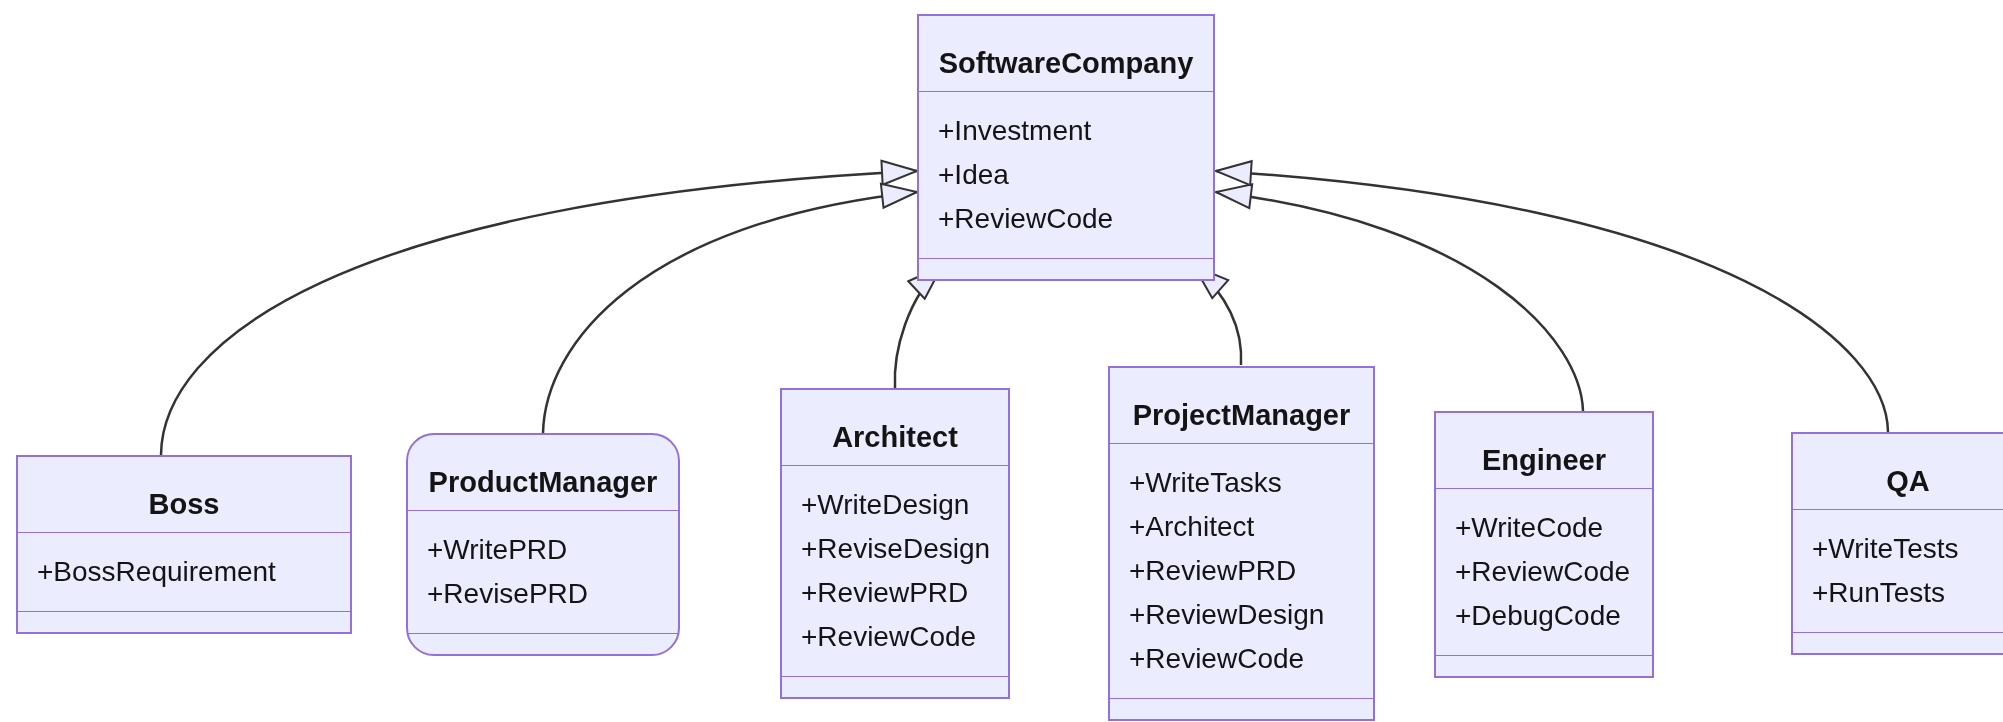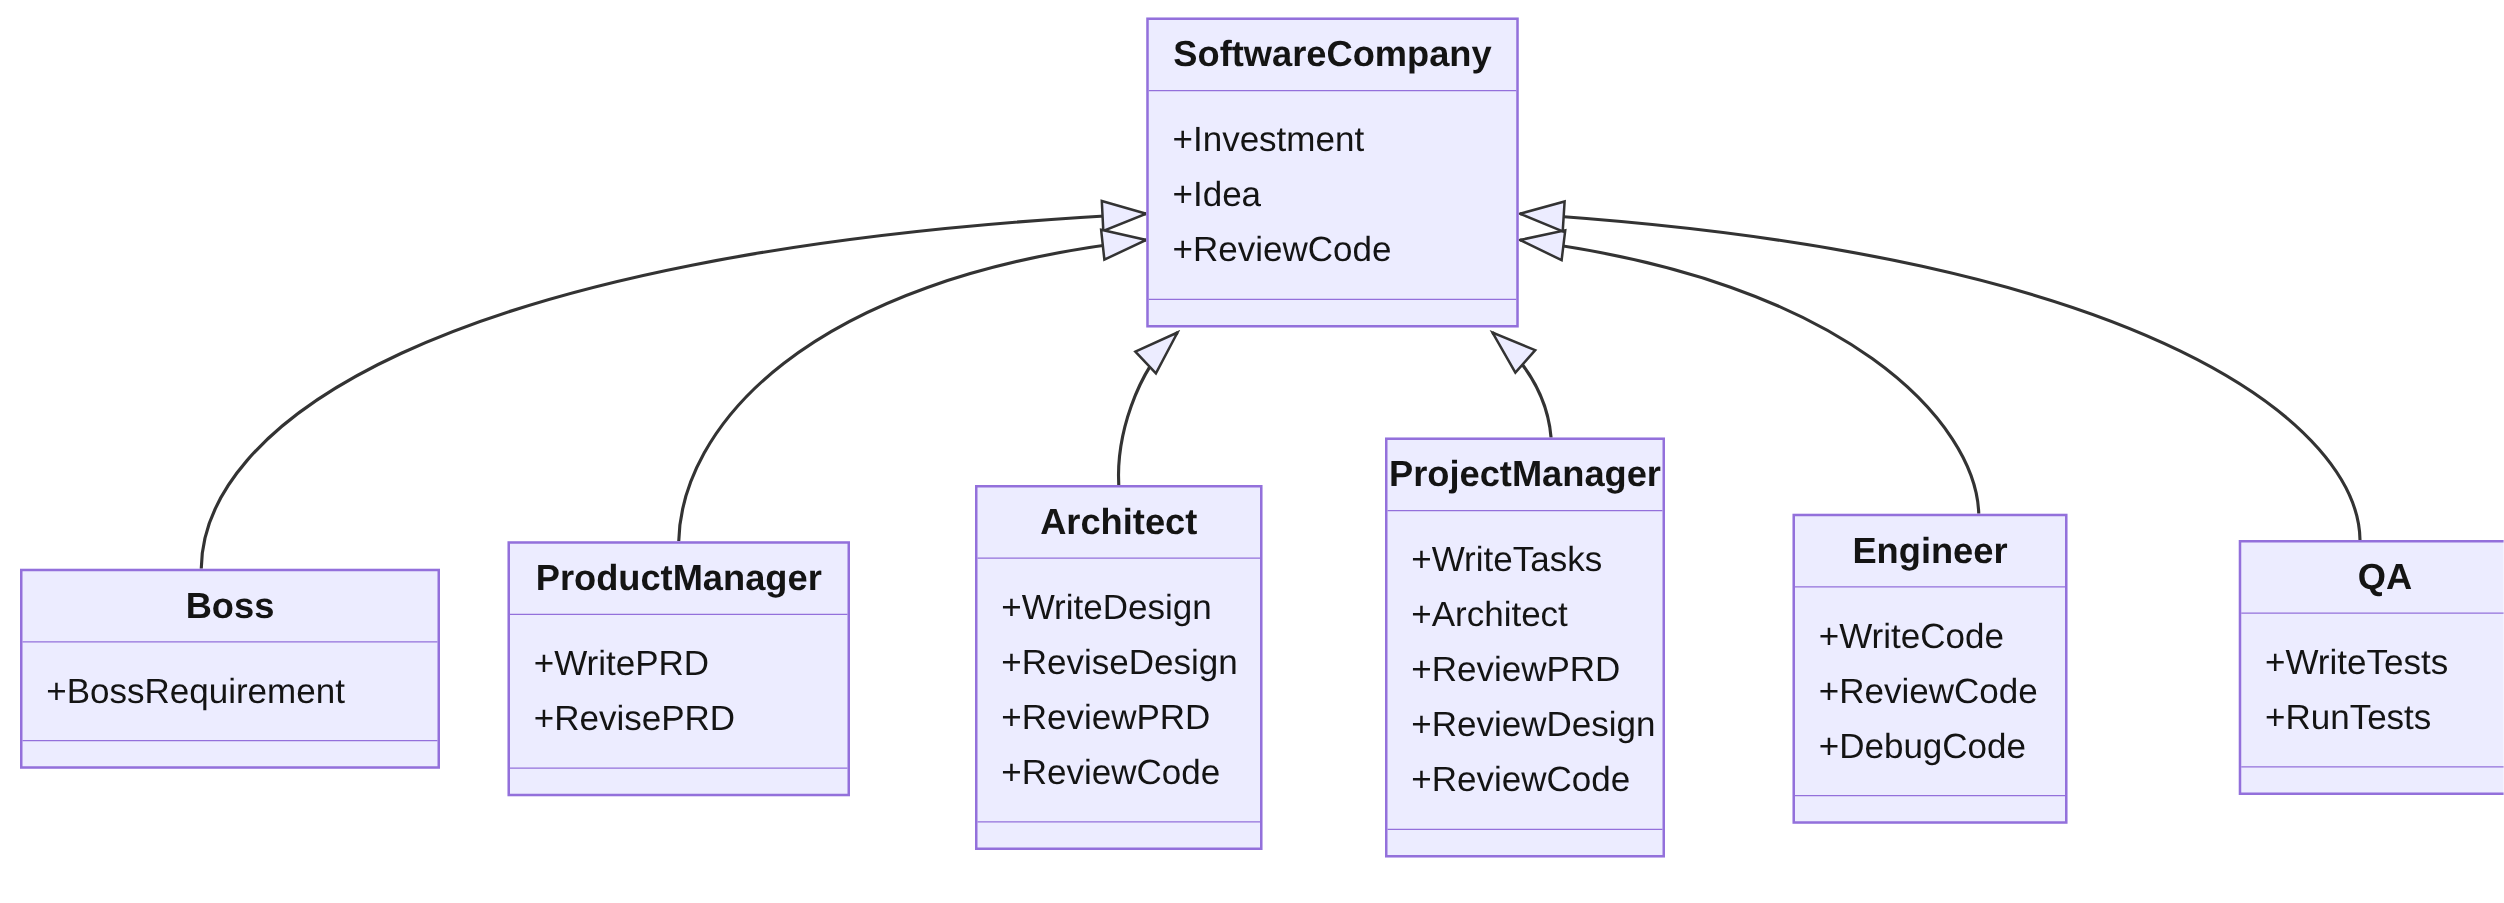--- a/index.html
+++ b/index.html
@@ -35,20 +35,21 @@
     border: 2px solid var(--node-border, #9370DB);
   }
   .class-title {
     height: 56px;
     display: flex;
     align-items: center;
     justify-content: center;
     font-size: 29px;
     font-weight: bold;
     white-space: nowrap;
+    margin-top: 19px;
   }
   .class-members {
     border-top: 1.5px solid var(--node-border, #9370DB);
     padding: 17px 6px 17px 19px;
   }
   .member {
     font-size: 28px;
     line-height: 44px;
     white-space: nowrap;
   }
@@ -84,39 +85,39 @@
       </div>
     <div class="class-methods"></div>
   </div>
     <div class="class-node" style="left: 16px; top: 455px; width: 336px;">
     <div class="class-title">Boss</div>
     <div class="class-members">
         <div class="member">+BossRequirement</div>
       </div>
     <div class="class-methods"></div>
   </div>
-    <div class="class-node" style="left: 406px; top: 433px; width: 274px;">
+    <div class="class-node" style="left: 406px; top: 433px; width: 274px; border-radius: 28px;">
     <div class="class-title">ProductManager</div>
     <div class="class-members">
         <div class="member">+WritePRD</div>
         <div class="member">+RevisePRD</div>
       </div>
     <div class="class-methods"></div>
   </div>
     <div class="class-node" style="left: 780px; top: 388px; width: 230px;">
     <div class="class-title">Architect</div>
     <div class="class-members">
         <div class="member">+WriteDesign</div>
         <div class="member">+ReviseDesign</div>
         <div class="member">+ReviewPRD</div>
         <div class="member">+ReviewCode</div>
       </div>
     <div class="class-methods"></div>
   </div>
-    <div class="class-node" style="left: 1108px; top: 350px; width: 224px;">
+    <div class="class-node" style="left: 1108px; top: 366px; width: 267px;">
     <div class="class-title">ProjectManager</div>
     <div class="class-members">
         <div class="member">+WriteTasks</div>
         <div class="member">+Architect</div>
         <div class="member">+ReviewPRD</div>
         <div class="member">+ReviewDesign</div>
         <div class="member">+ReviewCode</div>
       </div>
     <div class="class-methods"></div>
   </div>

